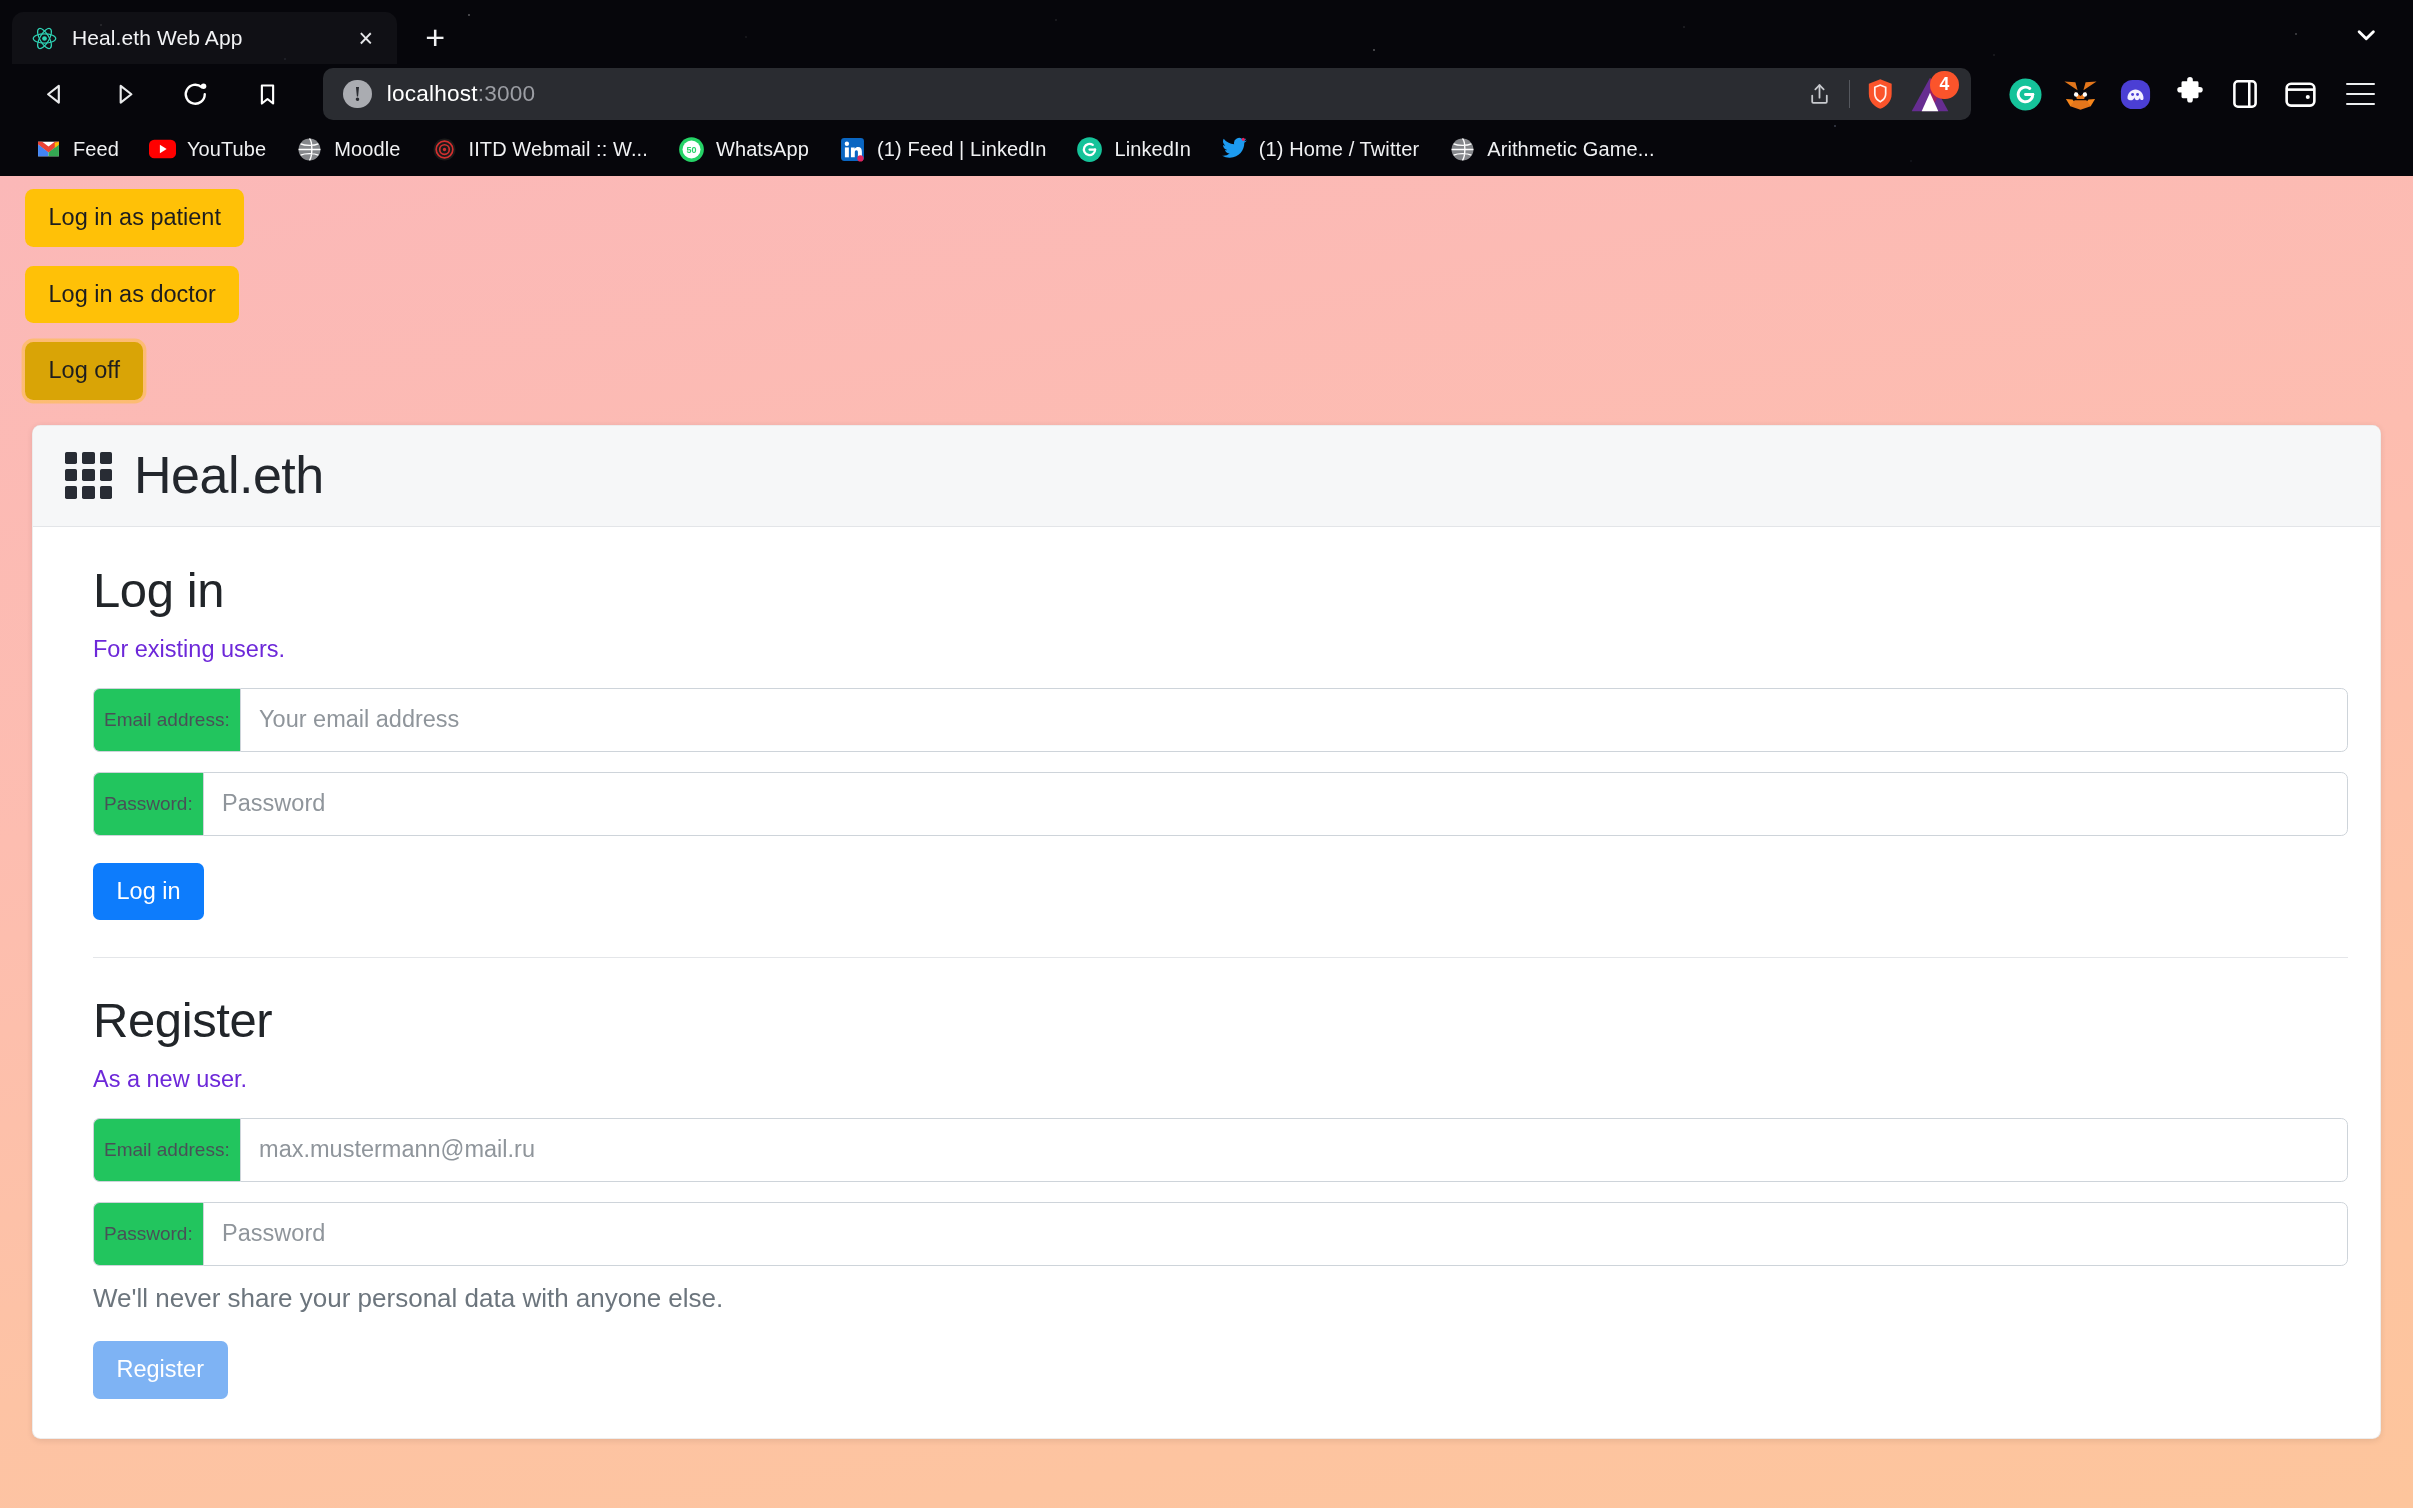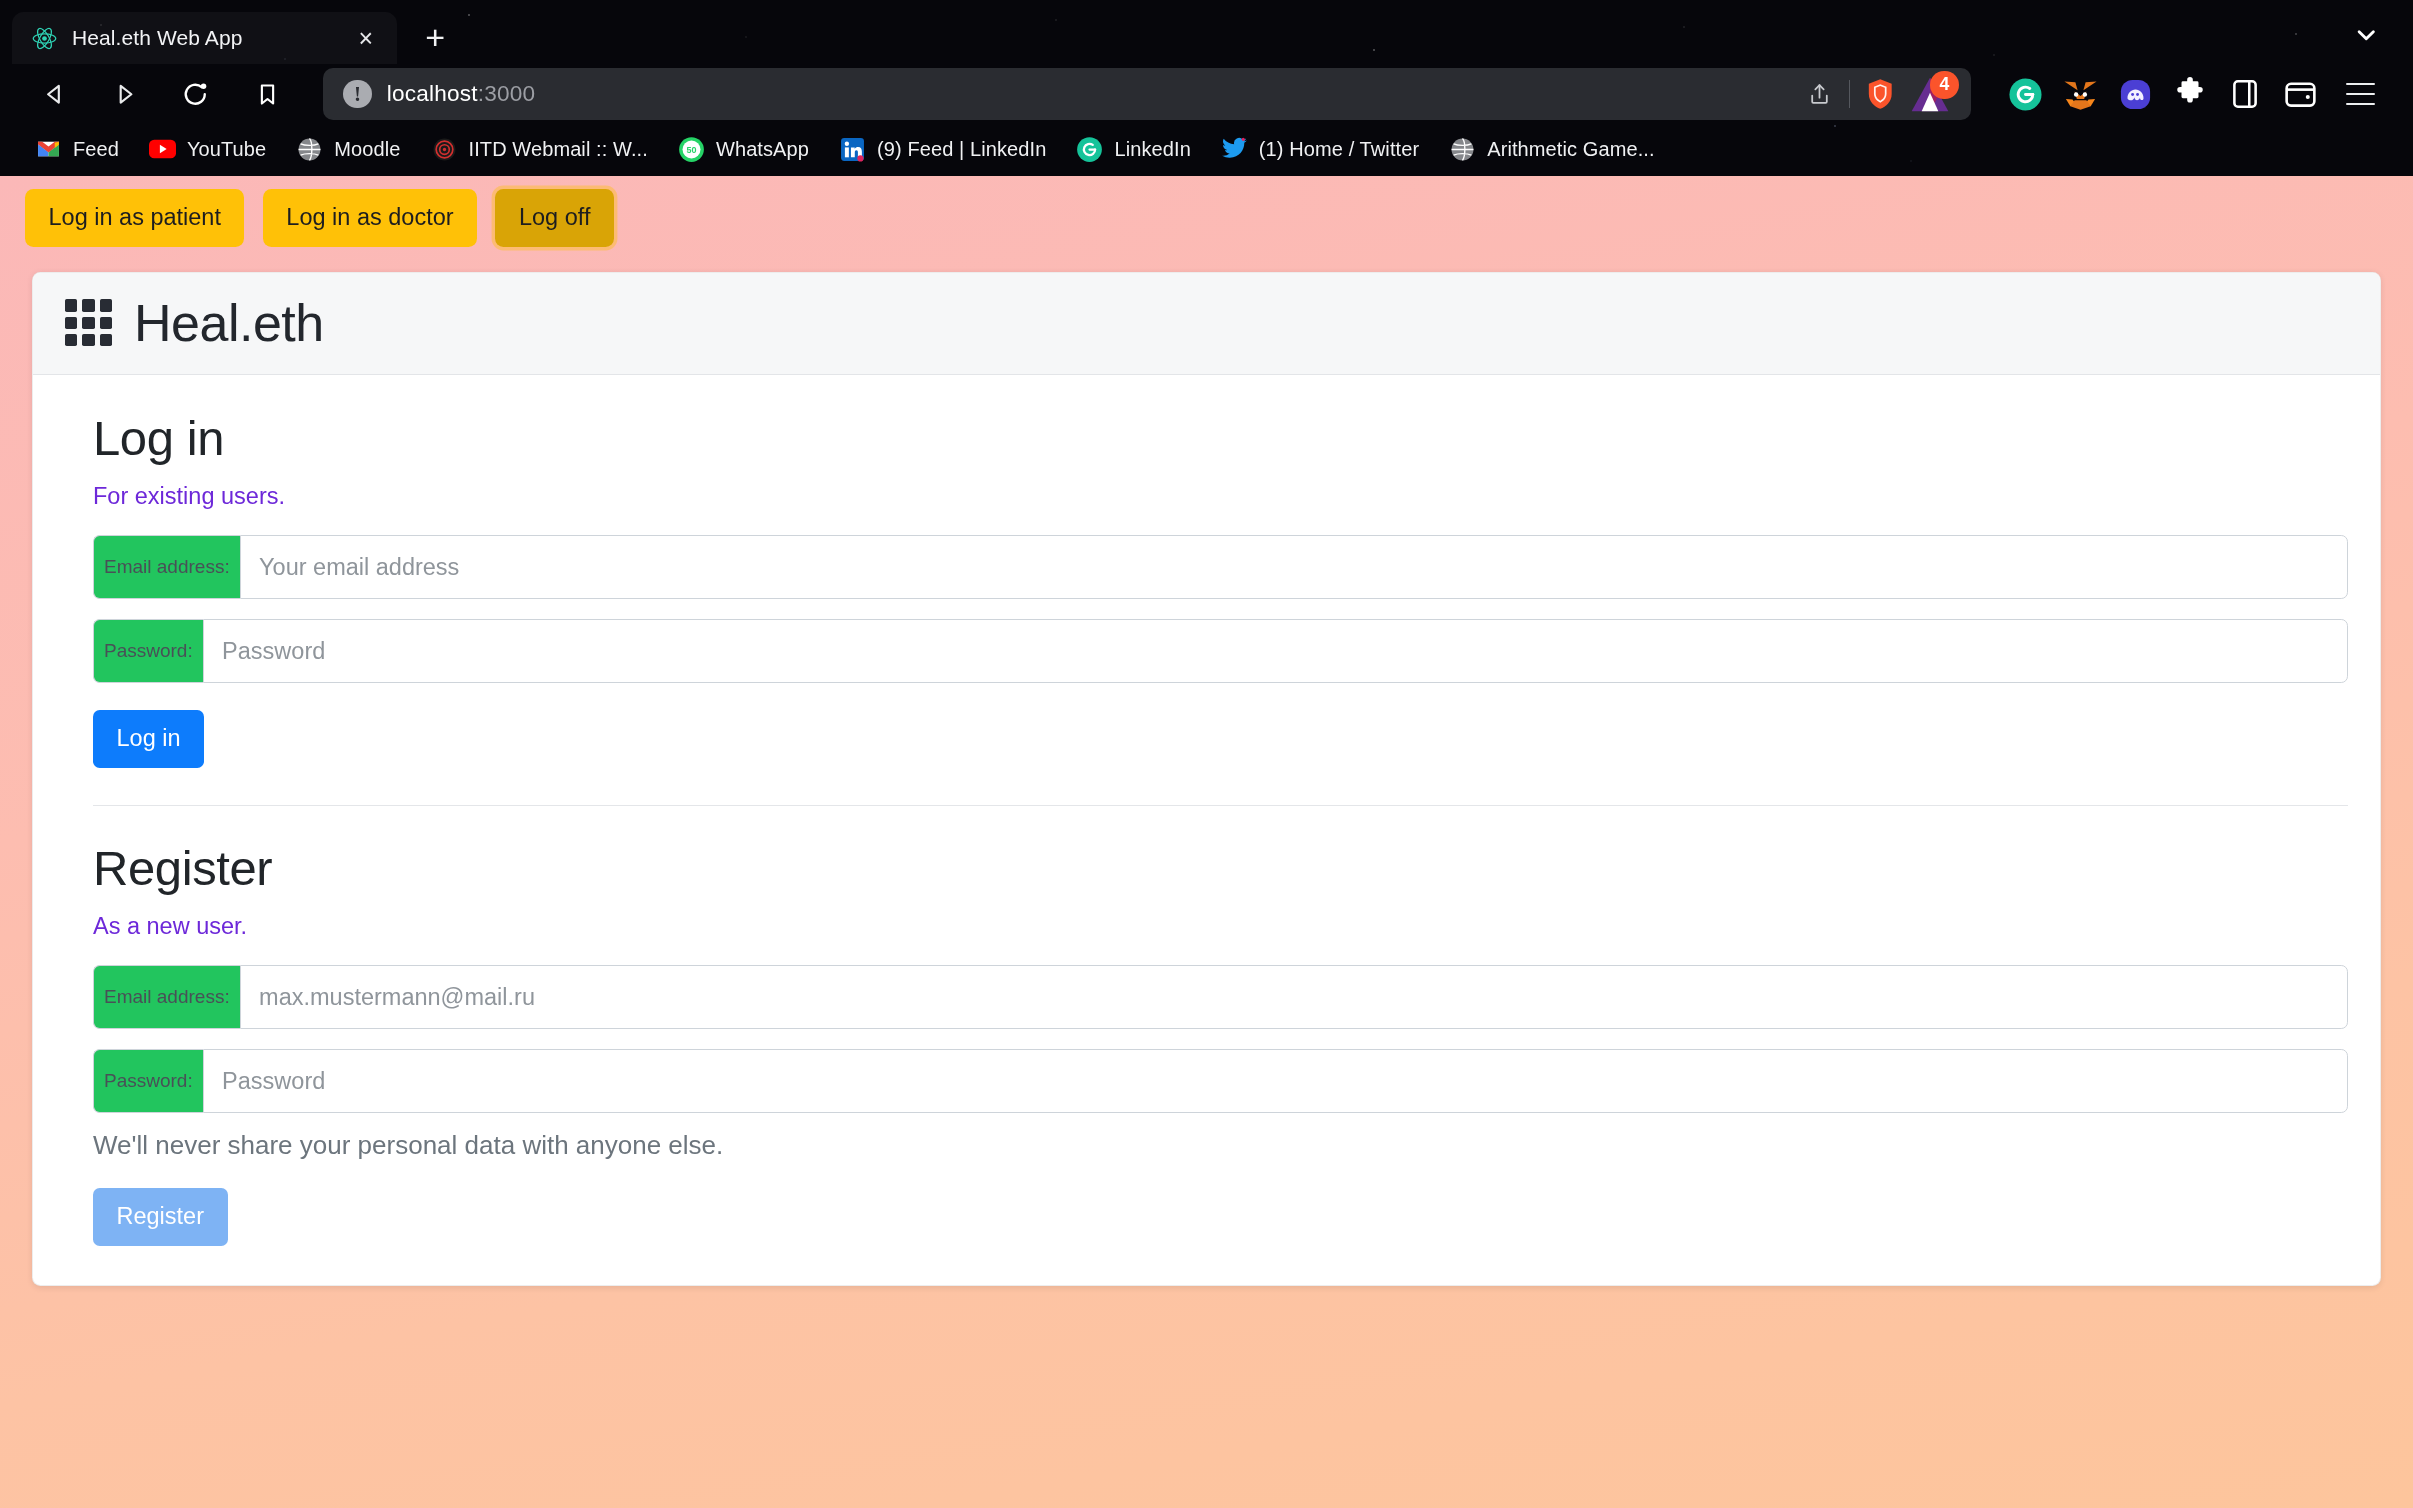--- a/index.html
+++ b/index.html
@@ -234,20 +234,21 @@
     background: linear-gradient(170deg, #fbb8b8 0%, #fdbdb0 38%, #fdc3a4 70%, #fdc59c 100%);
     position: relative;
     overflow: hidden;
   }
 
   .page-topbar {
     padding: 13.4px 0 0 25px;
     display: flex;
     align-items: flex-start;
     gap: 18.4px;
+    flex-direction: column;
   }
   .role-btn {
     border: none;
     border-radius: 8.4px;
     background: #ffc107;
     color: #1d1d1f;
     font-family: "Liberation Sans", sans-serif;
     font-size: 23.5px;
     padding: 16px 23.5px;
     line-height: 1.1;
@@ -582,21 +583,21 @@
     <div class="bookmark-item">
       <span class="bookmark-icon">
         <svg width="25" height="25" viewBox="0 0 24 24">
           <rect x="1" y="1" width="22" height="22" rx="3" fill="#0a66c2"></rect>
           <circle cx="6.6" cy="6.5" r="2.1" fill="#ffffff"></circle>
           <rect x="4.7" y="10" width="3.8" height="9.5" fill="#ffffff"></rect>
           <path d="M10.5 10h3.6v1.4c.7-1.1 1.9-1.7 3.3-1.7 2.6 0 3.6 1.7 3.6 4.5v5.3h-3.8v-4.7c0-1.3-.4-2.1-1.5-2.1-1 0-1.5.7-1.5 2.1v4.7h-3.7z" fill="#ffffff"></path>
           <circle cx="19.6" cy="20.6" r="3" fill="#e0245e"></circle>
         </svg>
       </span>
-      <span class="bookmark-label">(9) Feed | LinkedIn</span>
+      <span class="bookmark-label">(1) Feed | LinkedIn</span>
     </div>
 
     <div class="bookmark-item">
       <span class="bookmark-icon">
         <svg width="27" height="27" viewBox="0 0 24 24">
           <circle cx="12" cy="12" r="11" fill="#15c39a"></circle>
           <path d="M17 12h-5" fill="none" stroke="#fff" stroke-width="2" stroke-linecap="round"></path>
           <path d="M17 12a5 5 0 1 1-2.1-4.1" fill="none" stroke="#fff" stroke-width="2" stroke-linecap="round"></path>
         </svg>
       </span>

